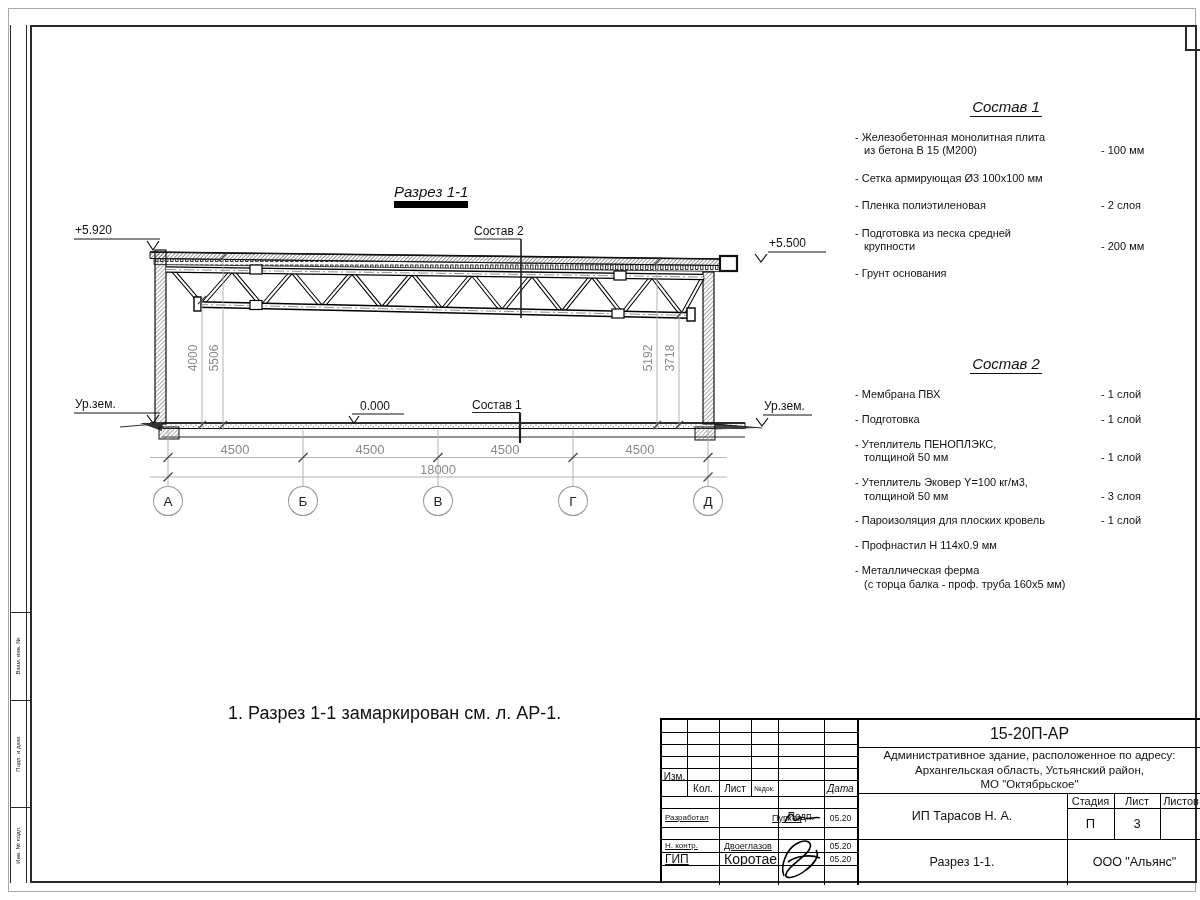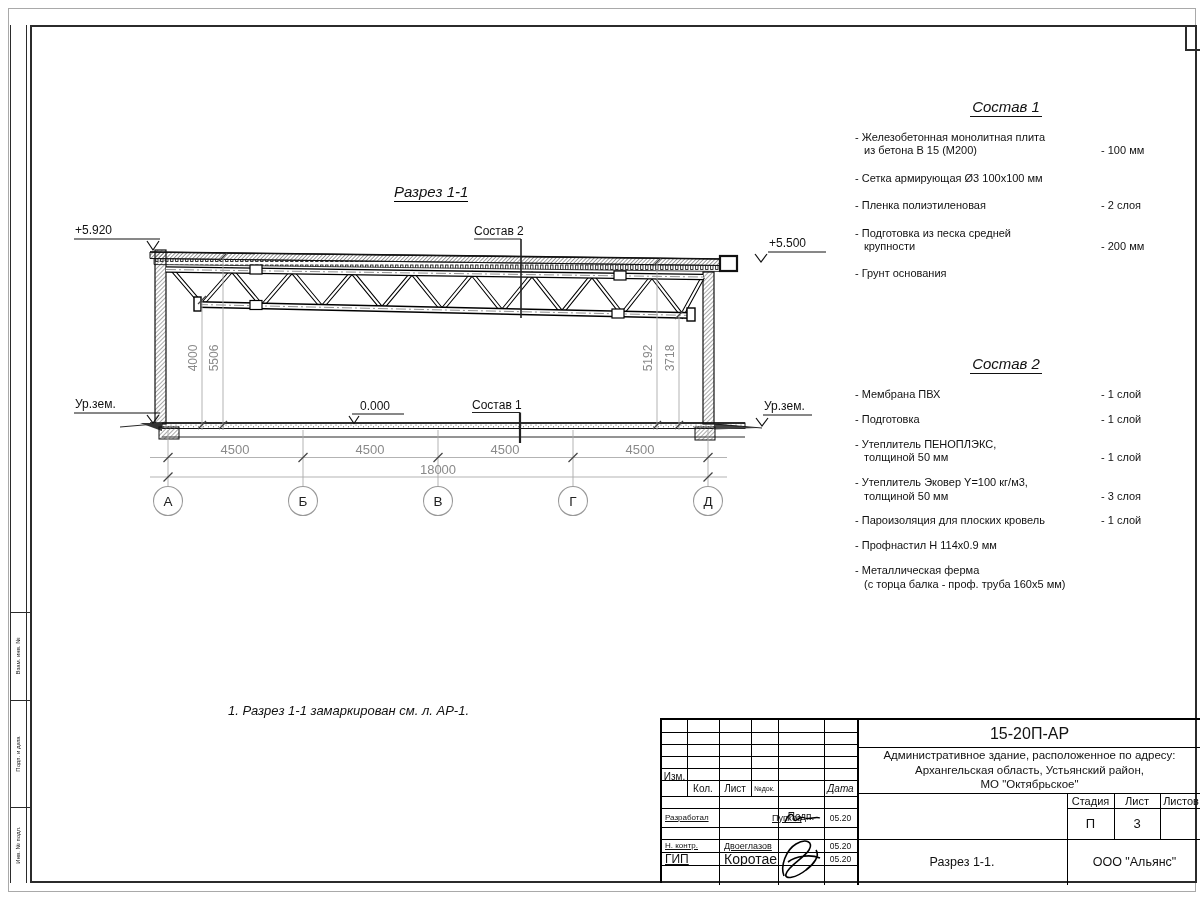--- a/index.html
+++ b/index.html
@@ -10,31 +10,31 @@
   .abs{position:absolute;}
   
   .outer-border{left:8px;top:8px;width:1188px;height:884px;border:1px solid #a9a9a9;box-sizing:border-box;}
   .main-frame{left:30px;top:25px;width:1167px;height:858px;border:2px solid #2b2b2b;box-sizing:border-box;}
   .corner-box{left:1185px;top:27px;width:15px;height:22px;border-left:2px solid #2b2b2b;border-bottom:2px solid #2b2b2b;}
   
   .lb-line{background:#2b2b2b;}
   .lb-cell{width:16px;display:flex;align-items:center;justify-content:center;}
   .lb-cell span{transform:rotate(-90deg);font-size:6px;white-space:nowrap;color:#222;}
   
-  .dwg-title{left:394px;top:183px;font-size:15px;font-style:italic;border-bottom:1px solid #000000;padding-bottom:1px;}
+  .dwg-title{left:394px;top:183px;font-size:15px;font-style:italic;border-bottom:7px solid #000000;padding-bottom:1px;}
   
   .comp{width:302px;}
   .comp-title{text-align:center;font-size:15px;font-style:italic;margin-bottom:16px;}
   .comp-title span{border-bottom:1px solid #111;padding:0 2px 1px;}
   .comp-item{display:flex;align-items:flex-end;margin-bottom:14px;font-size:11px;line-height:1.22;}
   .comp2 .comp-item{margin-bottom:11.5px;}
   .comp-item .nm{flex:1;white-space:pre-line;padding-left:9px;text-indent:-9px;}
   .comp-item .qt{width:56px;white-space:nowrap;flex:none;}
   
-  .note{left:228px;top:703px;font-size:13px;font-style:italic;}
+  .note{left:228px;top:703px;font-size:18px;}
   
   .tb{left:660px;top:718px;width:540px;height:165px;border-top:2px solid #000;border-left:2px solid #000;box-sizing:border-box;font-size:10px;}
   .tb .vl{position:absolute;width:1px;background:#000;}
   .tb .hl{position:absolute;height:1px;background:#000;}
   .tb .cell{position:absolute;display:flex;align-items:center;justify-content:center;text-align:center;overflow:hidden;}
   .tb .left-al{justify-content:flex-start;padding-left:3px;box-sizing:border-box;text-decoration:underline;}
   .sig-svg{position:absolute;overflow:visible;}
   svg{display:block;}
 </style>
 </head>
@@ -319,20 +319,21 @@
     <path d="M4,12 C8,2 12,3 13,9 C14,14 18,5 24,8 C29,10 34,6 39,8" fill="none" stroke="#000" stroke-width="1.3"></path>
   </svg>
   <svg class="sig-svg" style="left:114px;top:116px;" width="50" height="46" viewBox="0 0 50 46">
     <path d="M8,40 C4,30 10,14 20,8 C30,2 38,6 33,14 C28,22 12,30 10,38 C8,44 20,42 30,34 C38,28 44,20 40,14 M12,26 C20,20 34,18 44,22" fill="none" stroke="#000" stroke-width="1.6"></path>
   </svg>
 
   <div class="cell" style="left:195px;top:0;width:345px;height:27px;font-size:16px;">15-20П-АР</div>
   <div class="cell" style="left:195px;top:27px;width:345px;height:46px;font-size:11.5px;line-height:1.3;white-space:pre-line;">Административное здание, расположенное по адресу:
 Архангельская область, Устьянский район,
 МО "Октябрьское"</div>
+  <div class="cell" style="left:195px;top:73px;width:210px;height:46px;font-size:12.5px;">ИП Тарасов Н. А.</div>
   <div class="cell" style="left:405px;top:73px;width:47px;height:15px;font-size:11px;">Стадия</div>
   <div class="cell" style="left:452px;top:73px;width:46px;height:15px;font-size:11px;">Лист</div>
   <div class="cell" style="left:498px;top:73px;width:42px;height:15px;font-size:11px;">Листов</div>
   <div class="cell" style="left:405px;top:88px;width:47px;height:31px;font-size:13px;">П</div>
   <div class="cell" style="left:452px;top:88px;width:46px;height:31px;font-size:13px;">3</div>
   <div class="cell" style="left:195px;top:119px;width:210px;height:46px;font-size:12.5px;">Разрез 1-1.</div>
   <div class="cell" style="left:405px;top:119px;width:135px;height:46px;font-size:12.5px;">ООО "Альянс"</div>
 </div>
 
 </body></html>

